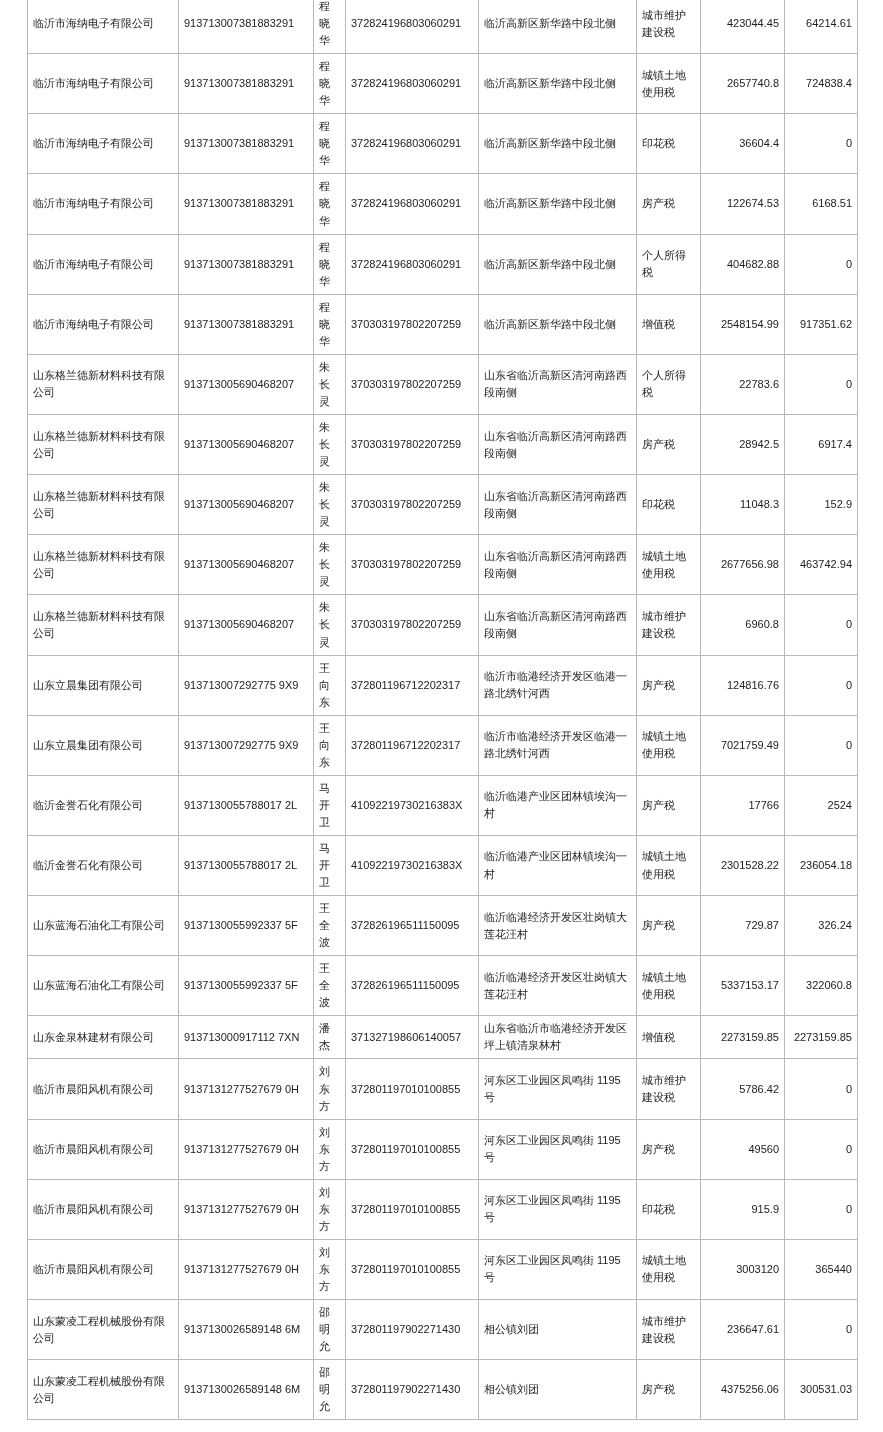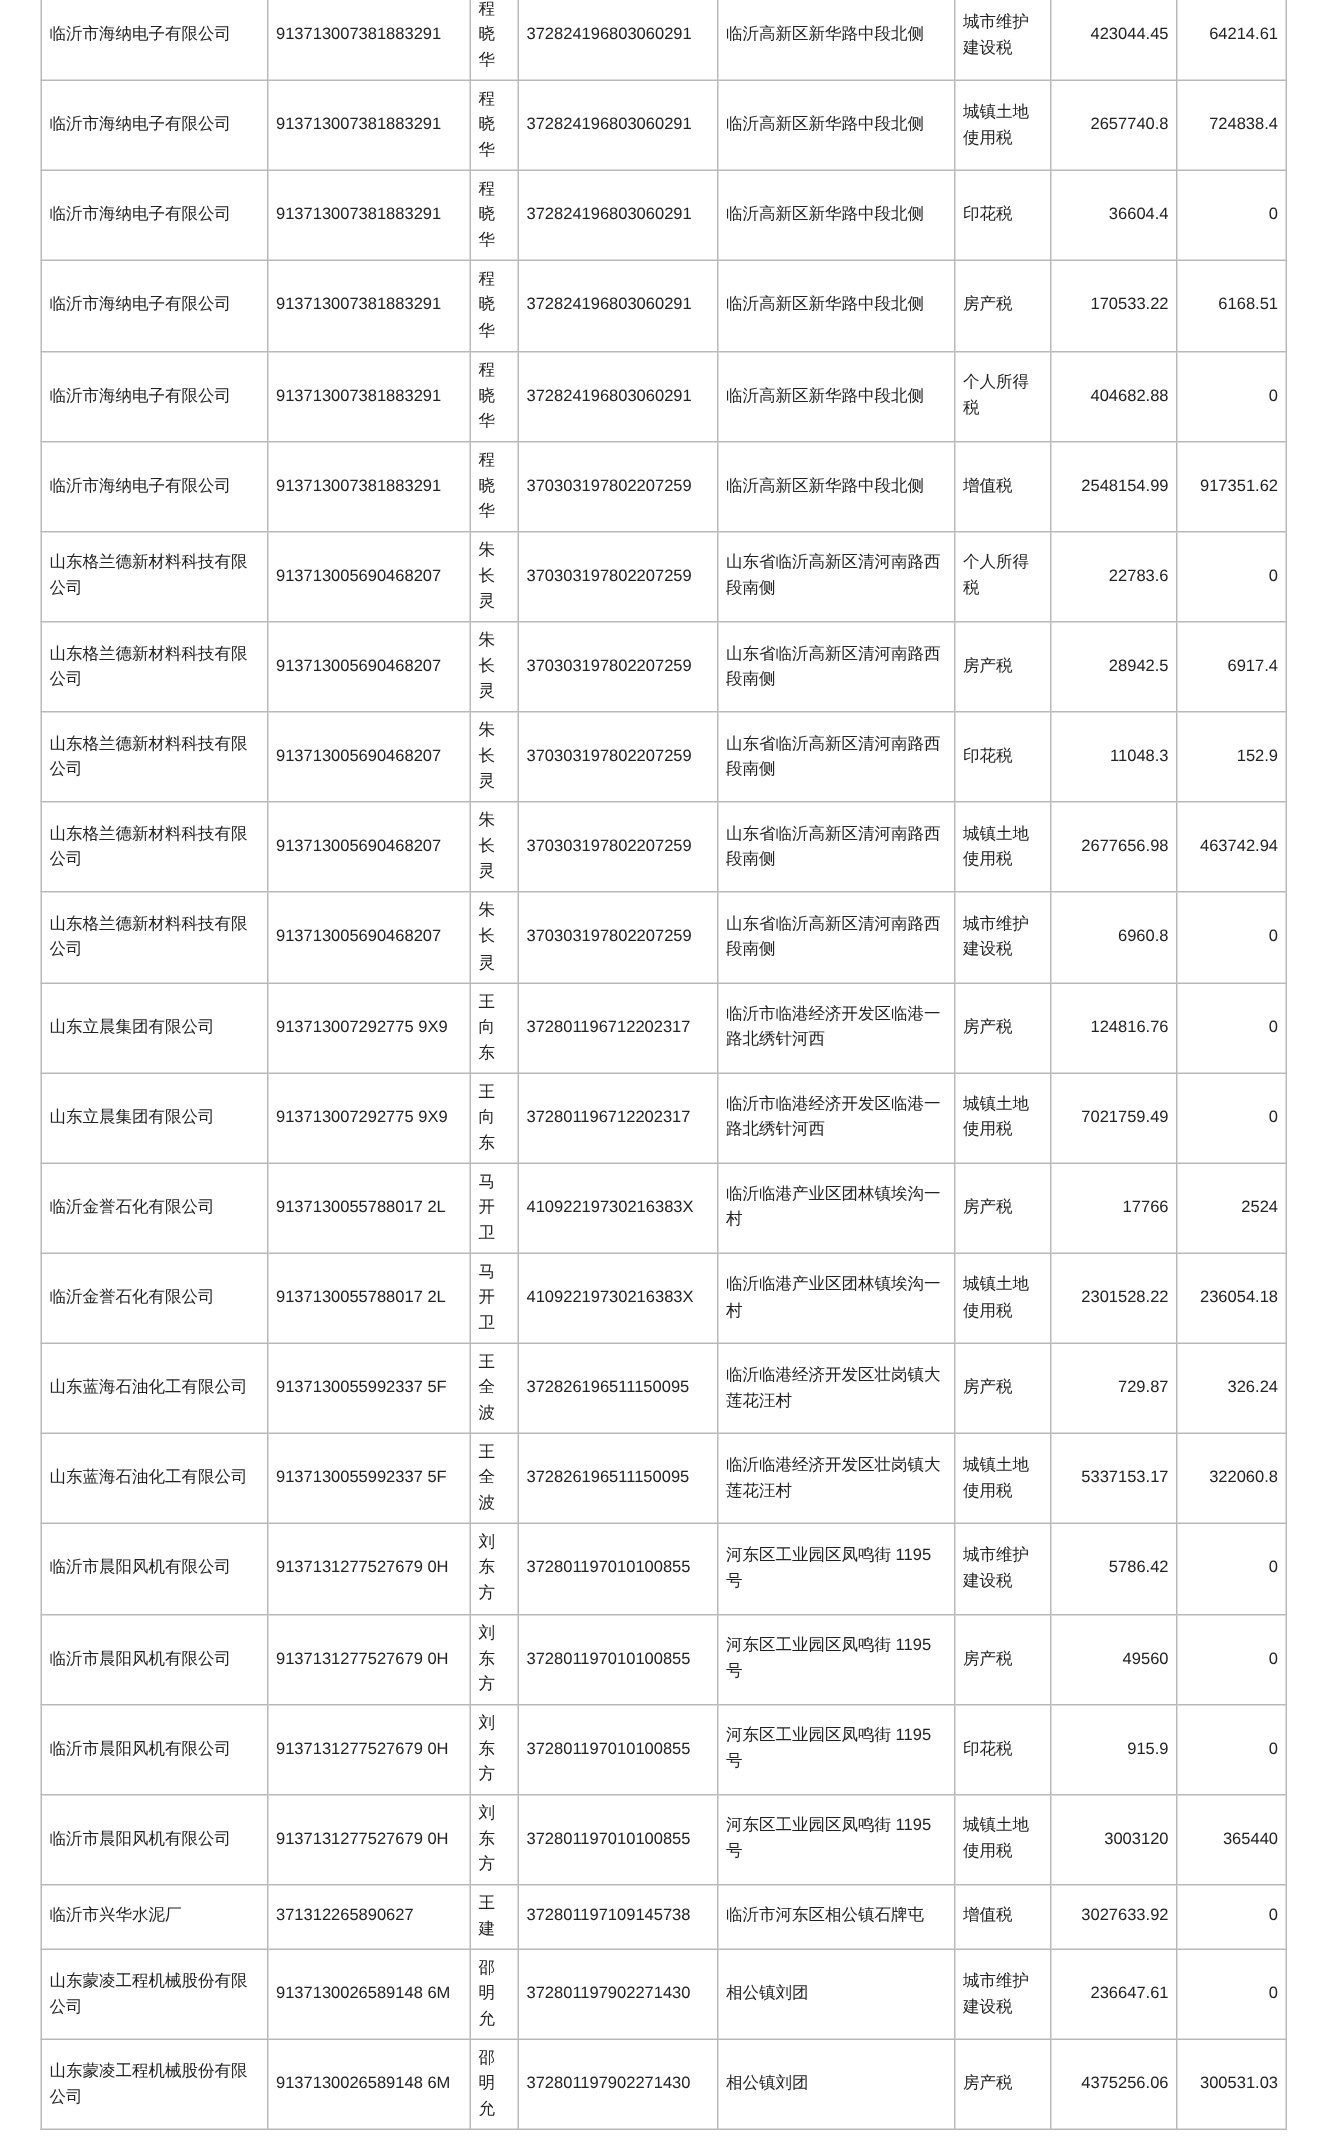--- a/index.html
+++ b/index.html
@@ -104,21 +104,21 @@
           <td class="amount">36604.4</td>
           <td class="overdue">0</td>
         </tr>
         <tr>
           <td class="company">临沂市海纳电子有限公司</td>
           <td class="credit">913713007381883291</td>
           <td class="person">程晓华</td>
           <td class="idcard">372824196803060291</td>
           <td class="address">临沂高新区新华路中段北侧</td>
           <td class="taxtype">房产税</td>
-          <td class="amount">170533.22</td>
+          <td class="amount">122674.53</td>
           <td class="overdue">6168.51</td>
         </tr>
         <tr>
           <td class="company">临沂市海纳电子有限公司</td>
           <td class="credit">913713007381883291</td>
           <td class="person">程晓华</td>
           <td class="idcard">372824196803060291</td>
           <td class="address">临沂高新区新华路中段北侧</td>
           <td class="taxtype">个人所得税</td>
           <td class="amount">404682.88</td>
@@ -236,20 +236,30 @@
         </tr>
         <tr>
           <td class="company">山东蓝海石油化工有限公司</td>
           <td class="credit">9137130055992337 5F</td>
           <td class="person">王全波</td>
           <td class="idcard">372826196511150095</td>
           <td class="address">临沂临港经济开发区壮岗镇大莲花汪村</td>
           <td class="taxtype">城镇土地使用税</td>
           <td class="amount">5337153.17</td>
           <td class="overdue">322060.8</td>
+        </tr>
+        <tr>
+          <td class="company">山东金泉林建材有限公司</td>
+          <td class="credit">913713000917112 7XN</td>
+          <td class="person">潘杰</td>
+          <td class="idcard">371327198606140057</td>
+          <td class="address">山东省临沂市临港经济开发区坪上镇清泉林村</td>
+          <td class="taxtype">增值税</td>
+          <td class="amount">2273159.85</td>
+          <td class="overdue">2273159.85</td>
         </tr>
         <tr>
           <td class="company">临沂市晨阳风机有限公司</td>
           <td class="credit">9137131277527679 0H</td>
           <td class="person">刘东方</td>
           <td class="idcard">372801197010100855</td>
           <td class="address">河东区工业园区凤鸣街 1195 号</td>
           <td class="taxtype">城市维护建设税</td>
           <td class="amount">5786.42</td>
           <td class="overdue">0</td>
@@ -278,30 +288,20 @@
           <td class="company">临沂市晨阳风机有限公司</td>
           <td class="credit">9137131277527679 0H</td>
           <td class="person">刘东方</td>
           <td class="idcard">372801197010100855</td>
           <td class="address">河东区工业园区凤鸣街 1195 号</td>
           <td class="taxtype">城镇土地使用税</td>
           <td class="amount">3003120</td>
           <td class="overdue">365440</td>
         </tr>
         <tr>
-          <td class="company">临沂市兴华水泥厂</td>
-          <td class="credit">371312265890627</td>
-          <td class="person">王建</td>
-          <td class="idcard">372801197109145738</td>
-          <td class="address">临沂市河东区相公镇石牌屯</td>
-          <td class="taxtype">增值税</td>
-          <td class="amount">3027633.92</td>
-          <td class="overdue">0</td>
-        </tr>
-        <tr>
           <td class="company">山东蒙凌工程机械股份有限公司</td>
           <td class="credit">9137130026589148 6M</td>
           <td class="person">邵明允</td>
           <td class="idcard">372801197902271430</td>
           <td class="address">相公镇刘团</td>
           <td class="taxtype">城市维护建设税</td>
           <td class="amount">236647.61</td>
           <td class="overdue">0</td>
         </tr>
         <tr>

